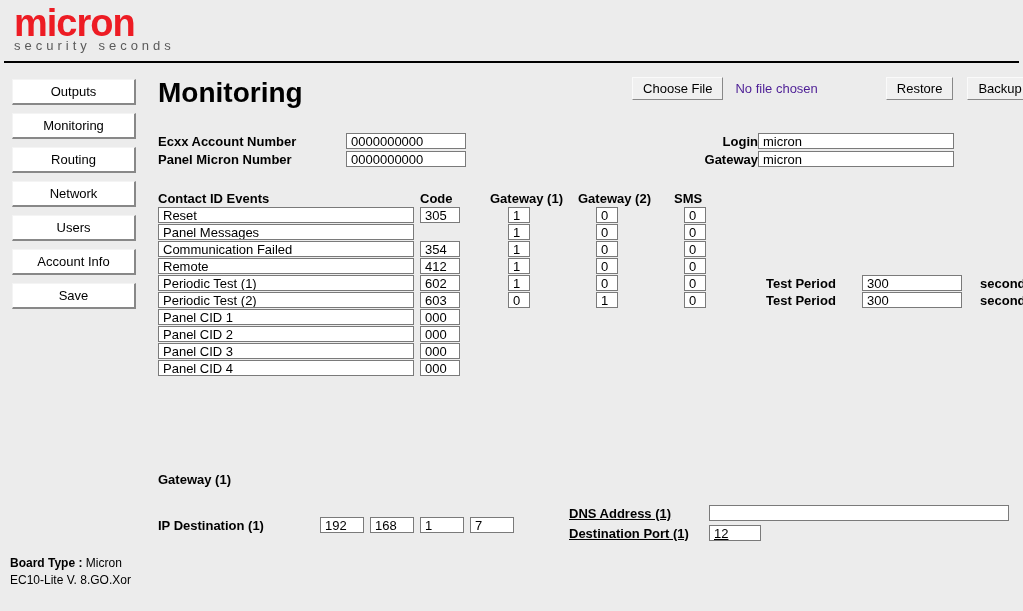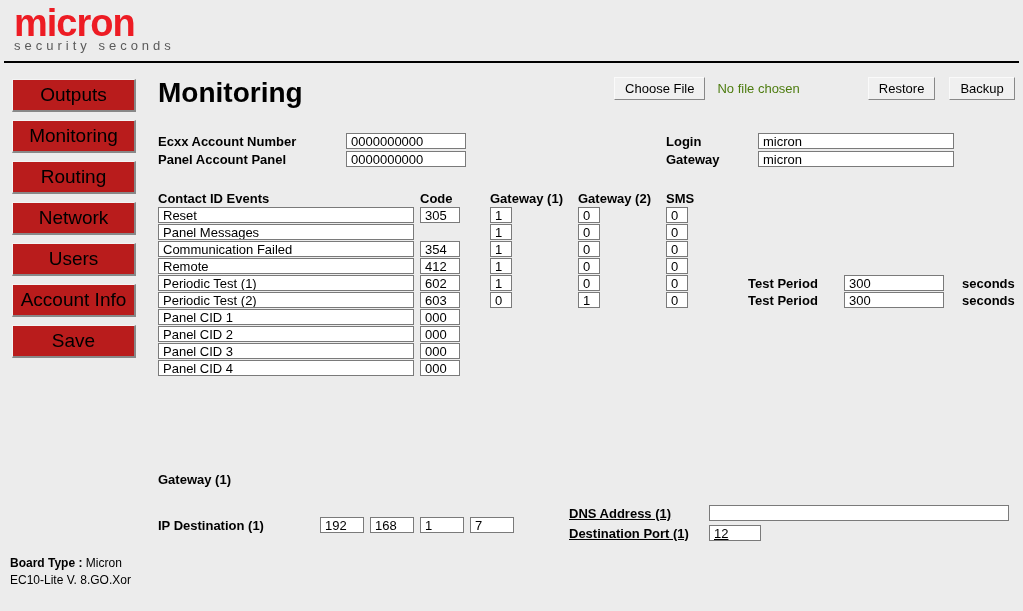--- a/index.html
+++ b/index.html
@@ -39,27 +39,27 @@
     width: 148px;
     padding: 16px 8px 8px 8px;
     flex: none;
   }
   .nav-btn {
     display: block;
     width: 124px;
     margin: 0 auto 8px auto;
     padding: 4px 0;
     text-align: center;
-    background: #b91c1c;
+    background: #ffffff;
     border: 1px solid #888;
     border-top-color: #f4f4f4;
     border-left-color: #f4f4f4;
     border-right-width: 2px;
     border-bottom-width: 2px;
-    font-size: 19px;
+    font-size: 13px;
     cursor: pointer;
   }
   .board-info {
     position: absolute;
     left: 10px;
     top: 555px;
     font-size: 12px;
     line-height: 1.4;
     width: 140px;
   }
@@ -83,56 +83,56 @@
     padding: 3px 10px;
     background: #f0f0f0;
     border: 1px solid #888;
     border-top-color: #fafafa;
     border-left-color: #fafafa;
     font-size: 13px;
     cursor: pointer;
   }
   .file-chosen {
     font-size: 13px;
-    color: #4d7c0f;
+    color: #4c1d95;
     margin-left: 4px;
     align-self: center;
   }
   input.txt {
     background: #fff;
     border: 1px solid #7a7a7a;
     font-size: 13px;
     padding: 2px 4px;
     height: 16px;
   }
   .acct-section { margin-top: 24px; }
   .acct-row { display: flex; align-items: center; }
   .acct-lbl { width: 188px; font-weight: bold; }
   .acct-in { width: 120px; }
-  .login-lbl { width: 92px; font-weight: bold; margin-left: 200px; }
+  .login-lbl { width: 92px; font-weight: bold; margin-left: 200px; text-align: right; }
   .login-in { width: 196px; }
 
   .events-header {
     display: flex;
     margin-top: 24px;
     font-weight: bold;
   }
   .col-events { width: 262px; }
   .col-code   { width: 70px;  }
   .col-gw1    { width: 88px;  }
   .col-gw2    { width: 88px;  }
-  .col-sms    { width: 46px;  }
+  .col-sms    { width: 46px; margin-left: 8px;  }
 
   .event-row {
     display: flex;
     align-items: center;
     margin-top: 1px;
   }
   .event-in { width: 256px; height: 20px; margin-right: 6px; }
-  .code-in  { width: 40px;  height: 20px; margin-right: 30px; }
+  .code-in  { width: 40px;  height: 20px; margin-right: 48px; }
   .gw-in    { width: 22px;  height: 20px; }
   .gw-cell  { width: 88px; text-align: left; }
   .sms-cell { width: 46px; }
   .extra-lbl { width: 96px; margin-left: 36px; font-weight: bold; }
   .extra-in  { width: 100px; height: 20px; }
   .extra-unit { margin-left: 18px; font-weight: bold; }
 
   .section-gw {
     margin-top: 96px;
     font-weight: bold;
@@ -188,21 +188,21 @@
     </div>
 
     <div class="acct-section">
       <div class="acct-row">
         <div class="acct-lbl">Ecxx Account Number</div>
         <input class="txt acct-in" value="0000000000" style="">
         <div class="login-lbl">Login</div>
         <input class="txt login-in" value="micron" style="">
       </div>
       <div class="acct-row" style="margin-top:2px;">
-        <div class="acct-lbl">Panel Account Panel</div>
+        <div class="acct-lbl">Panel Micron Number</div>
         <input class="txt acct-in" value="0000000000" style="">
         <div class="login-lbl">Gateway</div>
         <input class="txt login-in" value="micron" style="">
       </div>
     </div>
 
     <div class="events-header">
       <div class="col-events">Contact ID Events</div>
       <div class="col-code">Code</div>
       <div class="col-gw1">Gateway  (1)</div>

